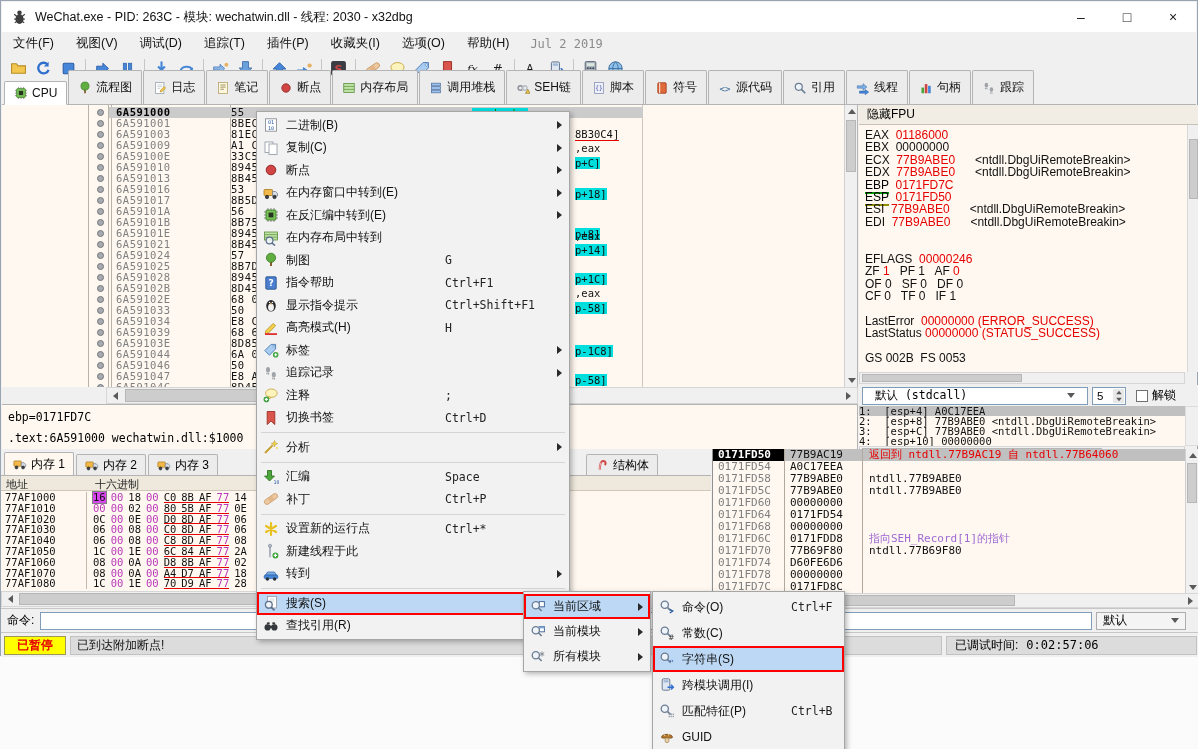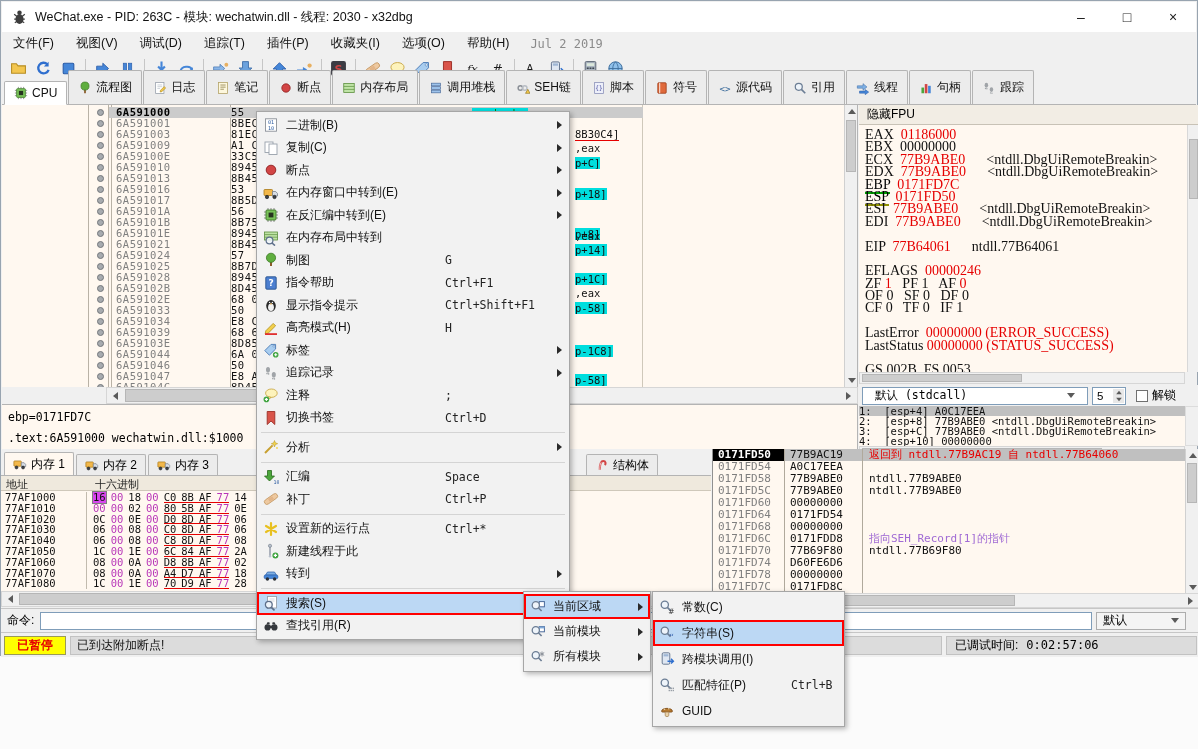--- a/index.html
+++ b/index.html
@@ -56,21 +56,21 @@
 .tri-u{width:0;height:0;border-left:4px solid transparent;border-right:4px solid transparent;border-bottom:5px solid #5a5a5a}
 .tri-d{width:0;height:0;border-left:4px solid transparent;border-right:4px solid transparent;border-top:5px solid #5a5a5a}
 #dis-vscroll{position:absolute;right:0;top:0;width:13px;height:282px;background:#f0f0f0;border-left:1px solid #d0d0d0}
 #dis-hscroll{position:absolute;left:105px;top:386px;width:752px;height:17px}
 #infopane{position:absolute;left:1px;top:403px;width:856px;height:45px;background:#fff8f0;border-top:1px solid #b4b4b4;border-right:1px solid #b4b4b4}
 #info1{position:absolute;left:6px;top:5px;font-size:11.5px}
 #info2{position:absolute;left:6px;top:26px;font-size:11.5px}
 
 #regpane{position:absolute;left:858px;top:104px;width:340px;height:267px;background:#fff8f0}
 #reg-header{position:absolute;left:0;top:0;right:0;height:20px;background:#f2ede4;border-bottom:1px solid #c8c2b6;font-size:12px;display:flex;align-items:center;padding-left:8px}
-#reg-body{position:absolute;left:6px;top:24px;right:14px;bottom:0;font-family:Liberation Serif, serif;font-size:14px}
+#reg-body{position:absolute;left:6px;top:24px;right:14px;bottom:0;font-family:Liberation Sans, sans-serif;font-size:12px}
 .reg-line{height:12.4px;line-height:12.4px;white-space:pre}
 #reg-vscroll{position:absolute;right:0;top:20px;width:12px;bottom:0;background:#f0f0f0;border-left:1px solid #d8d8d8}
 #reg-hscroll{position:absolute;left:858px;top:371px;width:326px;height:12px}
 
 #ccrow{position:absolute;left:858px;top:384px;width:340px;height:21px;background:#f0f0f0;display:flex;align-items:center;gap:4px;padding:0 3px}
 #cc-combo{width:226px;height:18px;background:#fff;border:1px solid #7f9db9;display:flex;align-items:center;font-size:11.5px;padding:0 12px;font-family:"DejaVu Sans Mono",monospace}
 #cc-combo .tri-d{margin-left:auto}
 #cc-spin{width:34px;height:18px;background:#fff;border:1px solid #7f9db9;display:flex;align-items:center;font-size:11.5px;padding-left:4px;position:relative}
 #cc-spin .spinbtns{position:absolute;right:1px;top:1px;bottom:1px;width:11px;background:#e8e8e8;display:flex;flex-direction:column;align-items:center;justify-content:space-around}
 #cc-check{width:12px;height:12px;background:#fff;border:1px solid #707070;margin-left:6px}
@@ -958,21 +958,20 @@
       <div id="reg-body">
           <div class="reg-line"><span class="seg-k">EAX  </span><span class="seg-r">01186000</span></div>
           <div class="reg-line"><span class="seg-k">EBX  </span><span class="seg-k">00000000</span></div>
           <div class="reg-line"><span class="seg-k">ECX  </span><span class="seg-r">77B9ABE0</span><span class="seg-k">      </span><span class="seg-k">&lt;ntdll.DbgUiRemoteBreakin&gt;</span></div>
           <div class="reg-line"><span class="seg-k">EDX  </span><span class="seg-r">77B9ABE0</span><span class="seg-k">      </span><span class="seg-k">&lt;ntdll.DbgUiRemoteBreakin&gt;</span></div>
           <div class="reg-line"><span class="seg-kg">EBP</span><span class="seg-k">  </span><span class="seg-r">0171FD7C</span></div>
           <div class="reg-line"><span class="seg-ko">ESP</span><span class="seg-k">  </span><span class="seg-r">0171FD50</span></div>
           <div class="reg-line"><span class="seg-k">ESI  </span><span class="seg-r">77B9ABE0</span><span class="seg-k">      </span><span class="seg-k">&lt;ntdll.DbgUiRemoteBreakin&gt;</span></div>
           <div class="reg-line"><span class="seg-k">EDI  </span><span class="seg-r">77B9ABE0</span><span class="seg-k">      </span><span class="seg-k">&lt;ntdll.DbgUiRemoteBreakin&gt;</span></div>
           <div class="reg-line">&nbsp;</div>
-          <div class="reg-line"><span class="seg-k">EIP  </span><span class="seg-r">77B64061</span><span class="seg-k">      </span><span class="seg-k">ntdll.77B64061</span></div>
           <div class="reg-line">&nbsp;</div>
           <div class="reg-line"><span class="seg-k">EFLAGS  </span><span class="seg-r">00000246</span></div>
           <div class="reg-line"><span class="seg-k">ZF </span><span class="seg-r">1</span><span class="seg-k">   PF </span><span class="seg-k">1</span><span class="seg-k">   AF </span><span class="seg-r">0</span></div>
           <div class="reg-line"><span class="seg-k">OF </span><span class="seg-k">0</span><span class="seg-k">   SF </span><span class="seg-k">0</span><span class="seg-k">   DF </span><span class="seg-k">0</span></div>
           <div class="reg-line"><span class="seg-k">CF </span><span class="seg-k">0</span><span class="seg-k">   TF </span><span class="seg-k">0</span><span class="seg-k">   IF </span><span class="seg-k">1</span></div>
           <div class="reg-line">&nbsp;</div>
           <div class="reg-line"><span class="seg-k">LastError  </span><span class="seg-r">00000000 (ERROR_SUCCESS)</span></div>
           <div class="reg-line"><span class="seg-k">LastStatus </span><span class="seg-r">00000000 (STATUS_SUCCESS)</span></div>
           <div class="reg-line">&nbsp;</div>
           <div class="reg-line"><span class="seg-k">GS 002B  FS 0053</span></div>
@@ -1391,20 +1390,29 @@
           </svg>
         </span>
         <span class="mlabel">所有模块</span>
         <span class="marrow"></span>
       </div>
     </div>
   <div id="submenu2" class="menu">
       <div class="mitem">
         <span class="mic">
           <svg class="ic">
+            <use href="#i-magcmd"></use>
+          </svg>
+        </span>
+        <span class="mlabel">命令(O)</span>
+        <span class="msc">Ctrl+F</span>
+      </div>
+      <div class="mitem">
+        <span class="mic">
+          <svg class="ic">
             <use href="#i-magconst"></use>
           </svg>
         </span>
         <span class="mlabel">常数(C)</span>
       </div>
       <div class="mitem hl redbox">
         <span class="mic">
           <svg class="ic">
             <use href="#i-magstr"></use>
           </svg>

